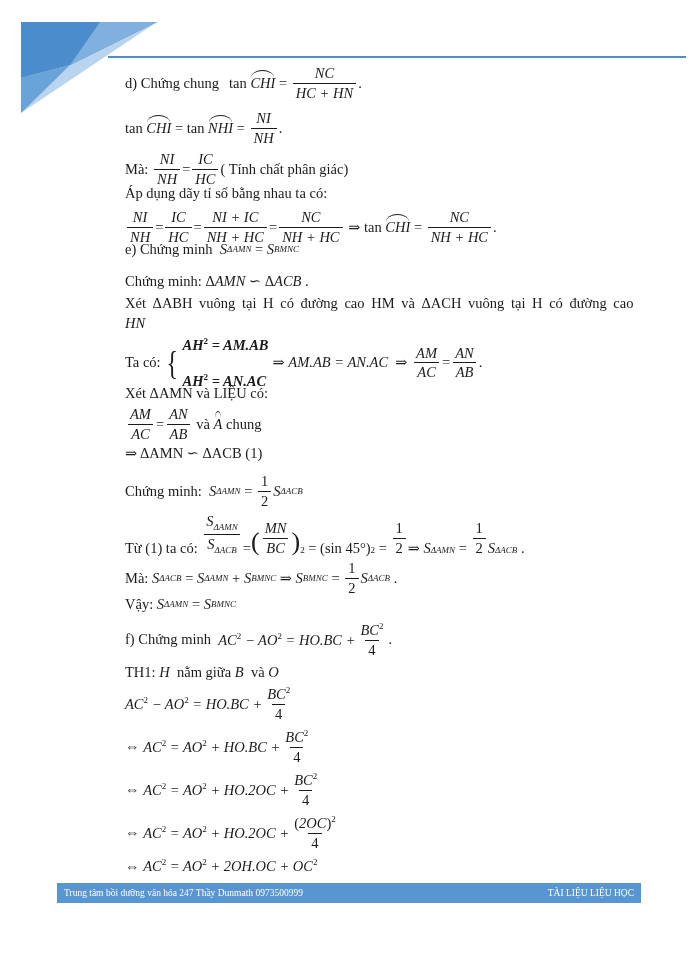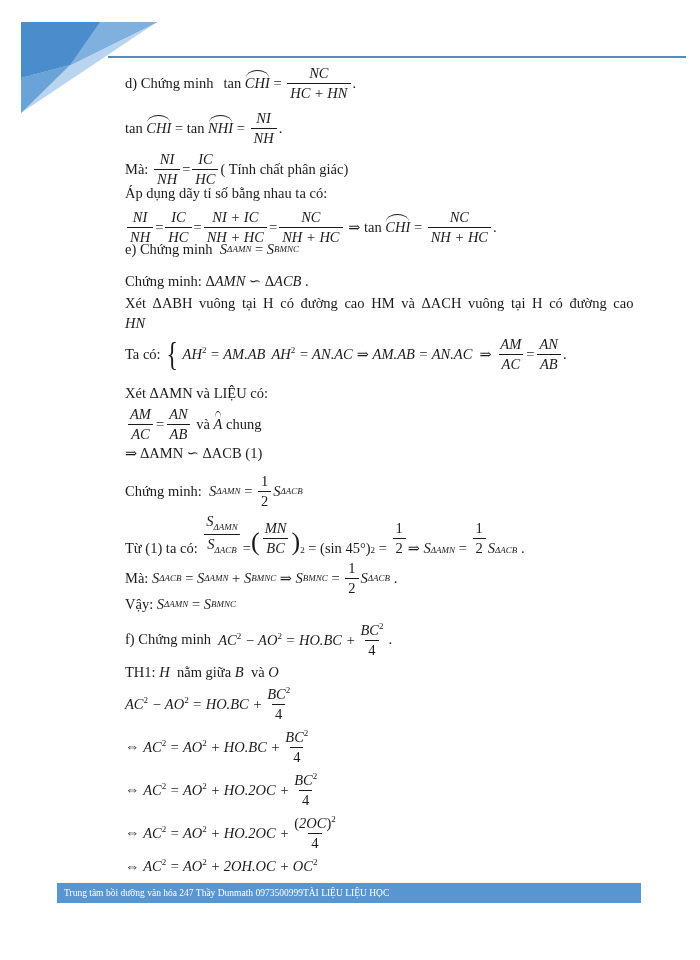--- a/index.html
+++ b/index.html
@@ -16,40 +16,40 @@
   .frac { display: inline-flex; flex-direction: column; align-items: center; vertical-align: middle; margin: 0 2px; }
   .frac .num { padding: 0 3px 2px; font-style: italic; }
   .frac .den { padding: 2px 3px 0; border-top: 1px solid #1a1a1a; font-style: italic; }
   .frac .num.up, .frac .den.up { font-style: normal; }
   .hat { position: relative; display: inline-block; font-style: italic; }
   .hat::before { content: ""; position: absolute; left: 1px; right: 1px; top: -6px; height: 7px; border-top: 1px solid #1a1a1a; border-radius: 50% 50% 0 0 / 100% 100% 0 0; }
   sub { font-size: 9px; font-style: italic; vertical-align: -4px; }
   sup { font-size: 9px; vertical-align: 6px; }
   .sp { display: inline-block; width: 5px; }
   .brace { font-size: 34px; font-weight: 100; margin-right: 2px; line-height: 1; transform: scaleX(0.7); display: inline-block; }
-  .sys { display: inline-flex; flex-direction: row; gap: 6px; margin-right: 4px; }
+  .sys { display: inline-flex; flex-direction: column; gap: 20px; margin-right: 4px; font-weight: bold; }
   .paren { font-size: 26px; font-style: normal; line-height: 1; }
 
-  .footer { position: absolute; left: 57px; top: 883px; width: 584px; height: 20px; background: #5796d1; color: #ffffff; font-family: "Liberation Serif", serif; font-size: 9.5px; display: flex; align-items: center; justify-content: flex-start; padding: 0 7px; }
+  .footer { position: absolute; left: 57px; top: 883px; width: 584px; height: 20px; background: #5796d1; color: #ffffff; font-family: "Liberation Serif", serif; font-size: 9.5px; display: flex; align-items: center; justify-content: space-between; padding: 0 7px; }
 </style>
 </head>
 <body>
 
 <svg class="header-deco" viewBox="0 0 700 120">
   <polygon points="21,22 157,22 21,113" fill="#b9d4ee"></polygon>
   <polygon points="21,22 157,22 70,65 21,78" fill="#4a8ccc"></polygon>
   <polygon points="100,22 157,22 70,65" fill="#7fb0de"></polygon>
   <polygon points="21,78 70,65 21,113" fill="#6aa3d8"></polygon>
 </svg>
 <div class="header-rule"></div>
 
 <div class="content">
 
   <div class="ln" style="top:66px;">
-    <span>d) Chứng minh</span><span class="sp"></span><span class="sp"></span>
+    <span>d) Chứng chung</span><span class="sp"></span><span class="sp"></span>
     <span class="up">tan</span>&nbsp;<span class="hat">CHI</span>&nbsp;=&nbsp;
     <span class="frac">
         <span class="num">NC</span>
         <span class="den">HC + HN</span>
       </span>.
   </div>
 
   <div class="ln" style="top:111px;">
     <span>tan</span>&nbsp;<span class="hat">CHI</span>&nbsp;=&nbsp;tan&nbsp;<span class="hat">NHI</span>&nbsp;=&nbsp;
     <span class="frac">

